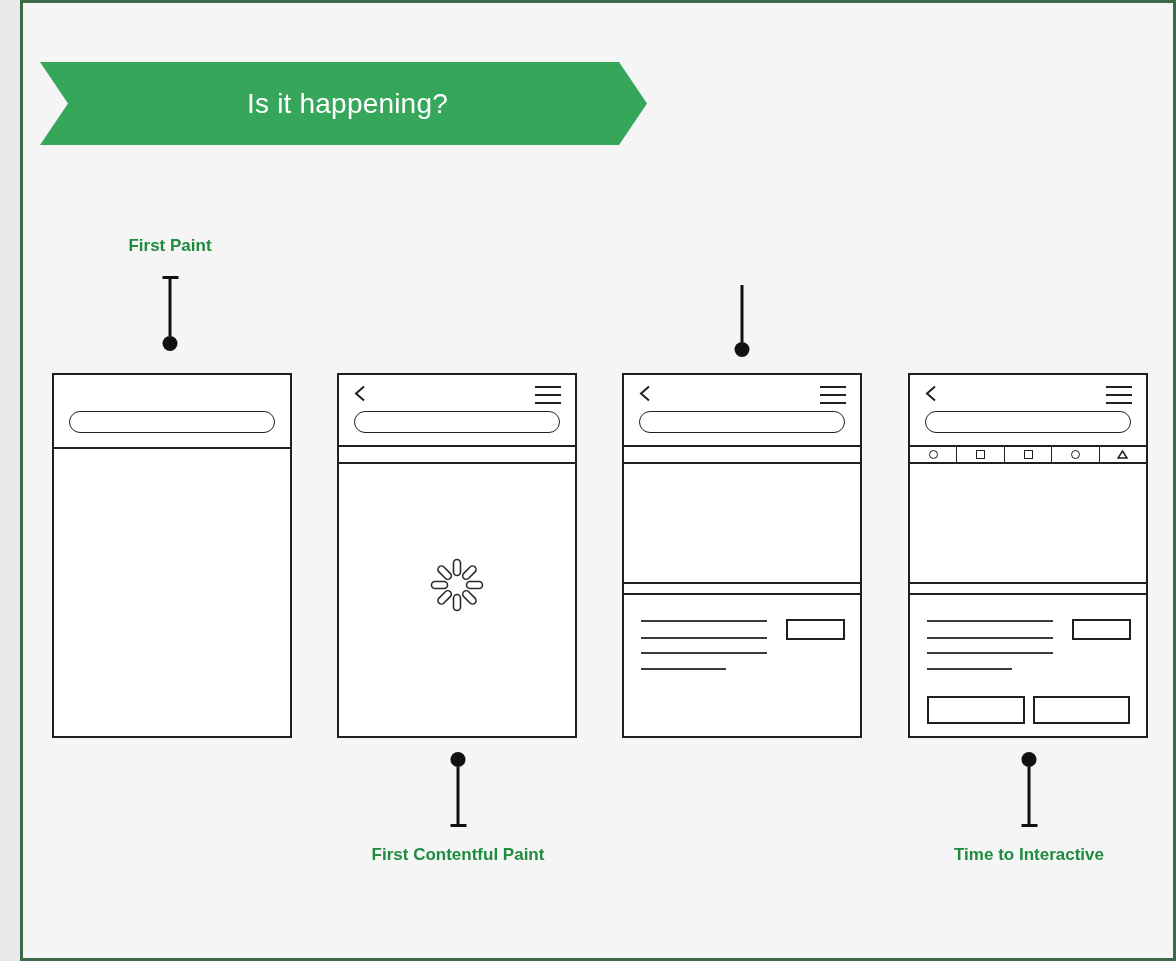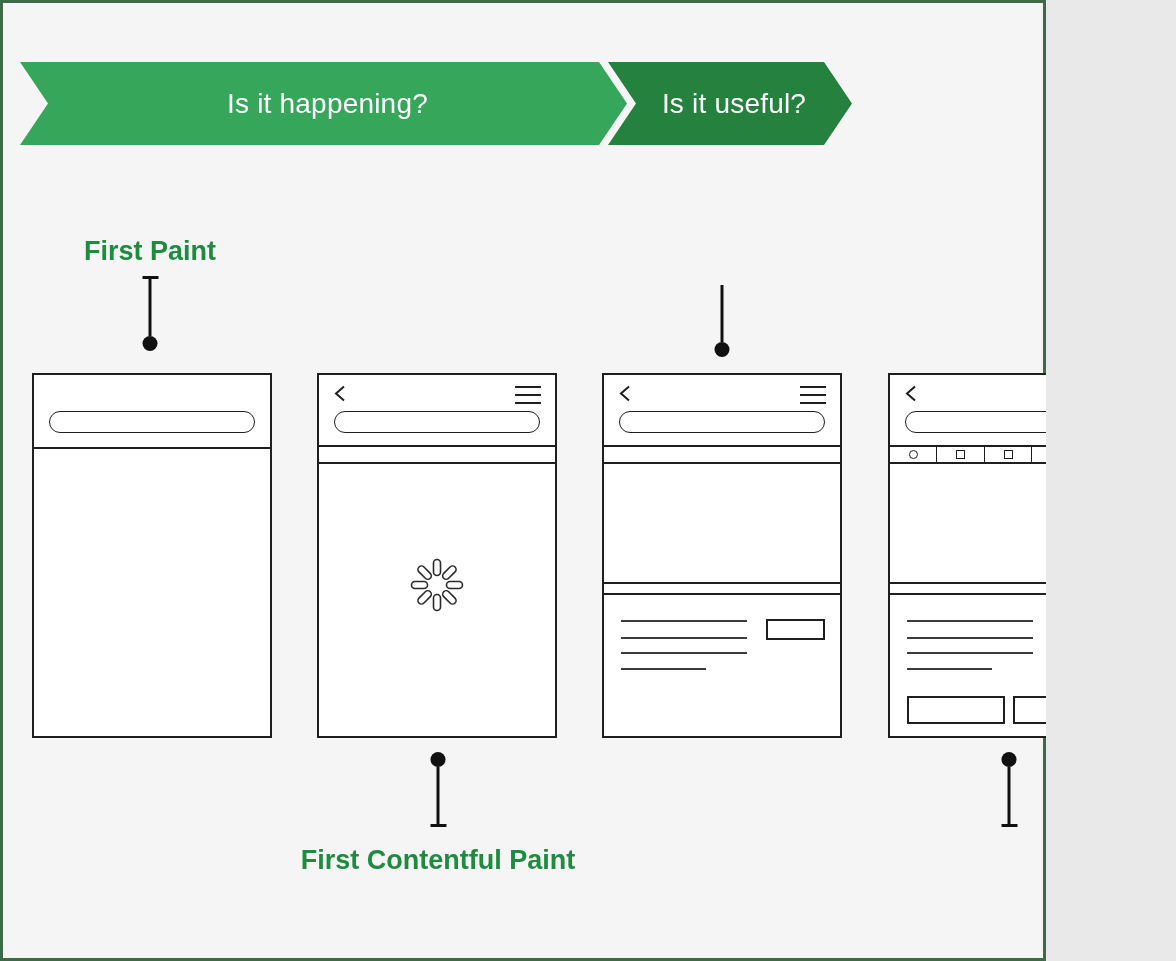--- a/index.html
+++ b/index.html
@@ -1,39 +1,40 @@
 <!DOCTYPE html>
 <html><head>
 <meta charset="utf-8">
 <style>
   html,body { margin:0; padding:0; background:#e9e9e9; }
   .canvas {
-    position:relative; width:1046px; height:961px;
+    position:relative; width:1156px; height:961px;
     background:#f5f5f6;
     box-shadow: inset 0 0 0 3px #3d6b4a;
     font-family:"Liberation Sans", sans-serif;
     overflow:hidden;
+    margin-left:20px;
   }
 
   
   .chev {
     position:absolute; top:62px; height:83px;
     display:flex; align-items:center; justify-content:center;
     color:#ffffff; font-size:28px; font-weight:500; letter-spacing:0.2px;
     clip-path: polygon(0 0, calc(100% - 28px) 0, 100% 50%, calc(100% - 28px) 100%, 0 100%, 28px 50%);
   }
   .chev-1 { left:20px;  width:607px; background:#35a65a; z-index:1; }
   .chev-2 { left:608px; width:244px; background:#24813e; z-index:2; }
   .chev-3 { left:833px; width:310px; background:#24813e; z-index:3; }
   .chev span { transform:translateX(4px); }
 
   
   .metric-label {
     position:absolute; transform:translateX(-50%);
-    color:#1e8b3e; font-size:27px; font-weight:700; white-space:nowrap;
+    color:#1e8b3e; font-size:17px; font-weight:700; white-space:nowrap;
   }
   .lbl-fp  { left:150px;  top:236px; }
   .lbl-fmp { left:722px;  top:236px; }
   .lbl-fcp { left:438px;  top:845px; }
   .lbl-tti { left:1009px; top:845px; }
 
   
   .connector { position:absolute; width:17px; transform:translateX(-50%);
                display:flex; flex-direction:column; align-items:center; }
   .connector .cap  { width:16px; height:3px; background:#111; }
@@ -96,26 +97,24 @@
   .spinner { position:absolute; left:91px; top:183px; }
 </style>
 </head>
 <body>
 
 <div class="canvas">
 
   <div class="chev chev-1">
     <span>Is it happening?</span>
   </div>
-  <div class="chev chev-2">
-    <span>Is it useful?</span>
-  </div>
 
   <div class="metric-label lbl-fp">First Paint</div>
   <div class="metric-label lbl-fcp">First Contentful Paint</div>
+  <div class="metric-label lbl-tti">Time to Interactive</div>
 
   <div class="connector conn-fp">
     <div class="cap"></div>
     <div class="stem"></div>
     <div class="dot"></div>
   </div>
   <div class="connector conn-fmp">
     <div class="stem"></div>
     <div class="dot"></div>
   </div>

